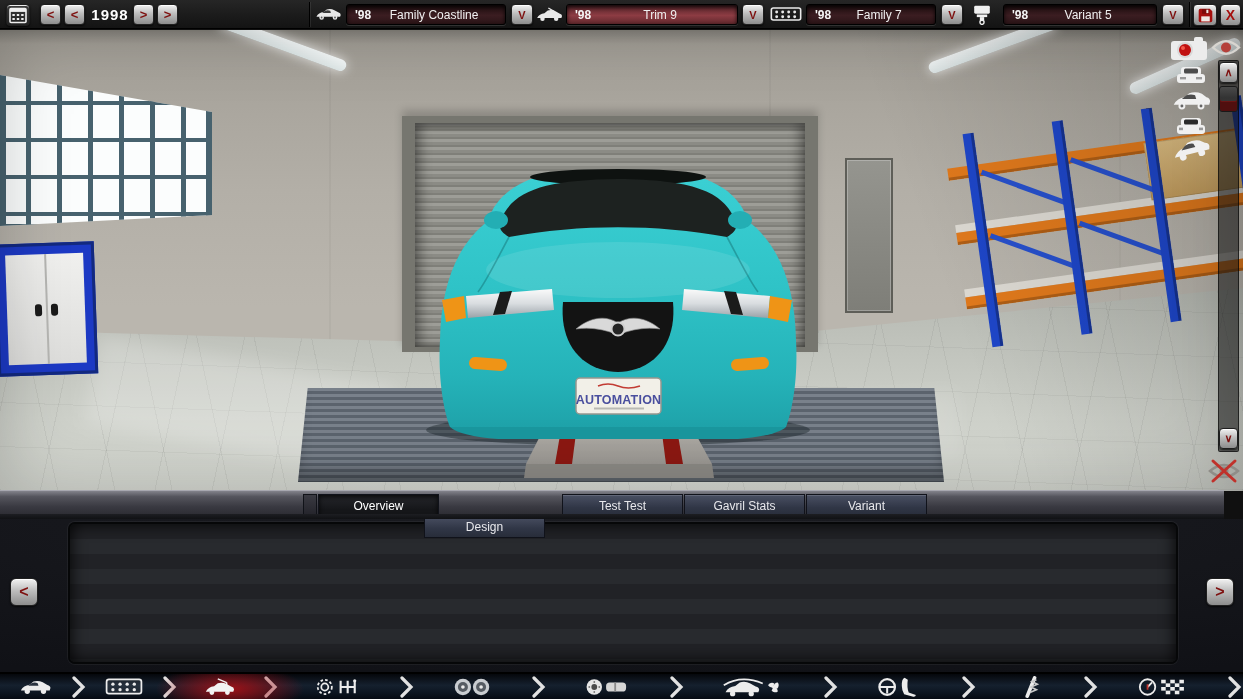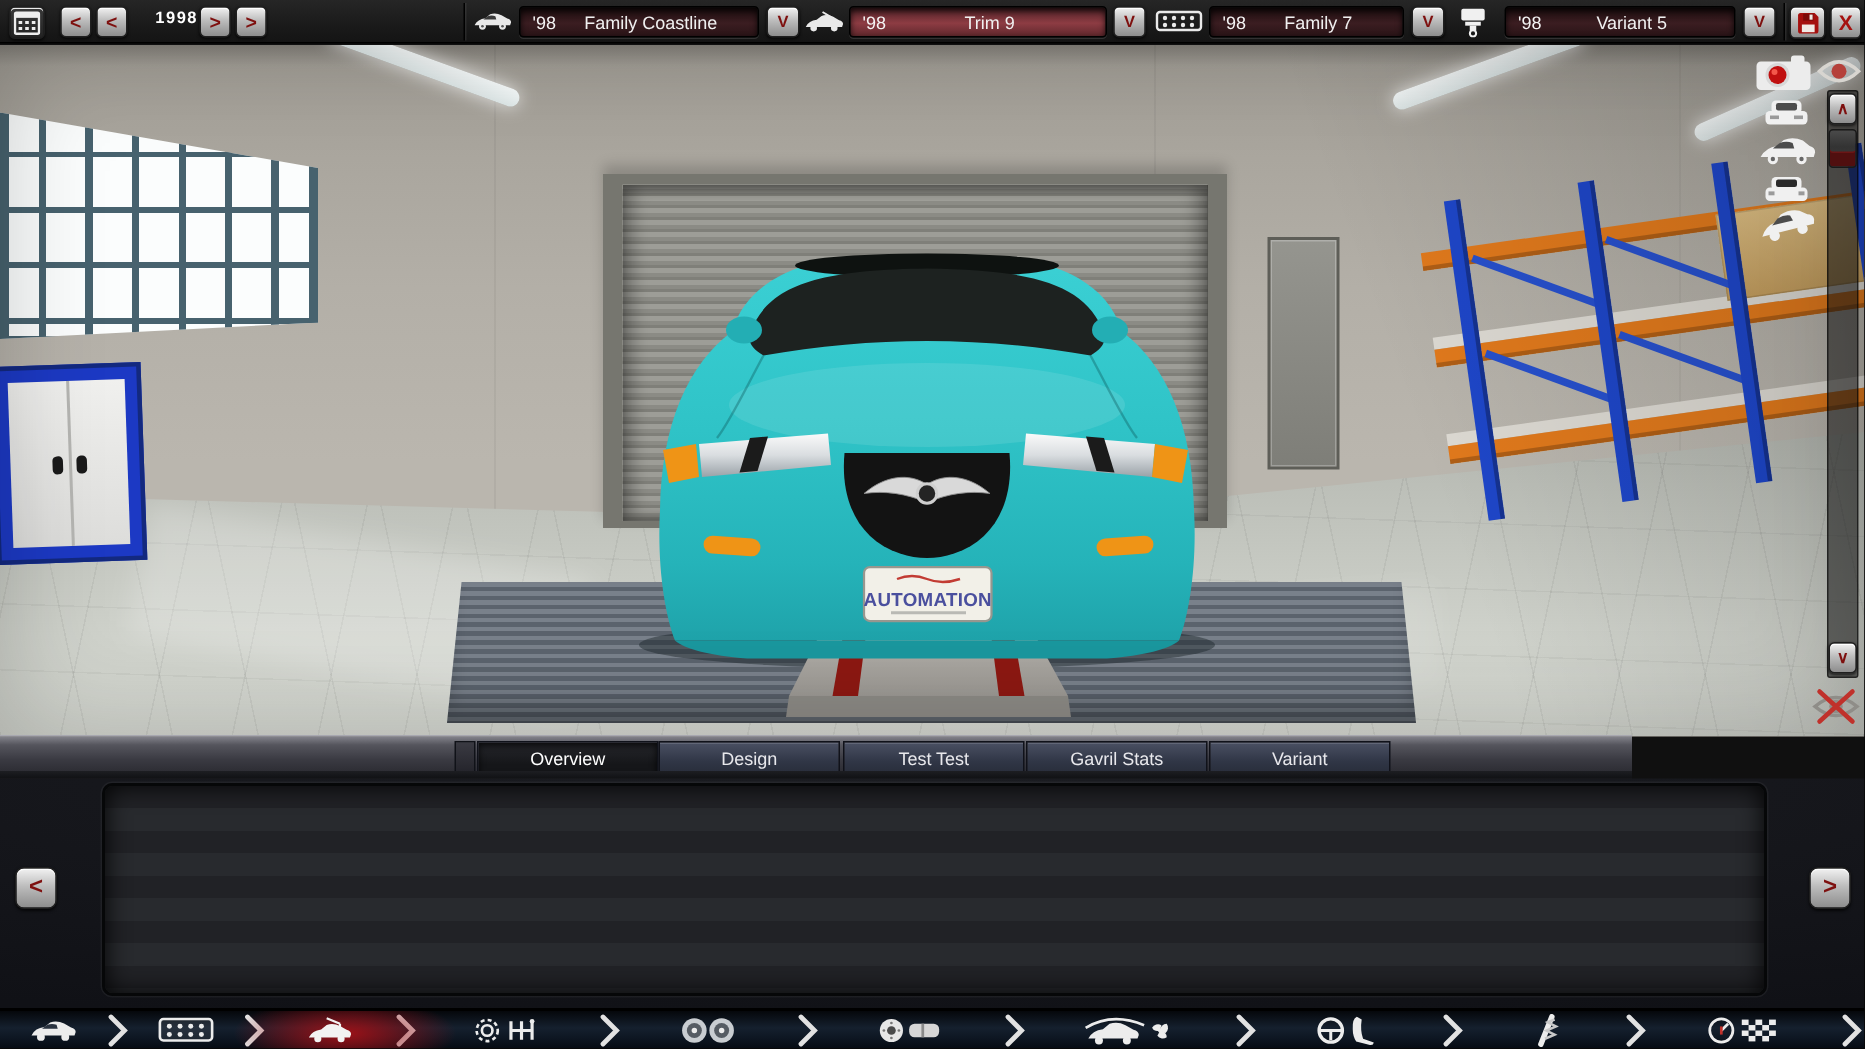--- a/index.html
+++ b/index.html
@@ -10,28 +10,28 @@
   
   .topbar { position:absolute; left:0; top:0; width:1243px; height:29px;
             background:linear-gradient(180deg,#262626,#1a1a1a 60%,#141414);
             border-bottom:1px solid #000; z-index:30; }
   .tb-item { position:absolute; top:4px; }
   .metal-btn { display:flex; align-items:center; justify-content:center;
       background:linear-gradient(180deg,#f2f2f2,#bdbdbd 45%,#8d8d8d);
       border:1px solid #1f1f1f; border-radius:4px; color:#7e100f; font-weight:bold;
       box-shadow:inset 0 1px 0 rgba(255,255,255,.9), 0 1px 2px rgba(0,0,0,.7);
       font-size:13px; cursor:pointer; }
-  .year-text { position:absolute; top:6px; left:88px; width:44px; text-align:right;
-      color:#fff; font-weight:bold; font-size:11px; letter-spacing:1px; }
+  .year-text { position:absolute; top:6px; left:88px; width:44px; text-align:center;
+      color:#fff; font-weight:bold; font-size:15px; letter-spacing:1px; }
   .dd-field { position:absolute; top:4px; height:21px; display:flex; align-items:center;
       border:1px solid #000; border-radius:3px; color:#f0f0f0; font-size:12px;
       background:linear-gradient(180deg,#1c0d0f,#3b1d21 55%,#2a1417);
       box-shadow:inset 0 2px 4px rgba(0,0,0,.85), 0 1px 0 rgba(255,255,255,.12); }
   .dd-field.hl { background:linear-gradient(180deg,#4f2227,#8d3c43 55%,#61282d); }
-  .dd-year { padding-left:8px; font-weight:normal; color:#f4f4f4; }
+  .dd-year { padding-left:8px; font-weight:bold; color:#f4f4f4; }
   .dd-name { flex:1; text-align:center; padding-right:8px; }
   .tb-sep { position:absolute; top:2px; width:1px; height:25px; background:#000;
             box-shadow:1px 0 0 rgba(255,255,255,.08); }
   .tb-icon { position:absolute; top:4px; display:flex; align-items:center; justify-content:center; }
 
   
   .viewport { position:absolute; left:0; top:30px; width:1243px; height:461px; overflow:hidden;
       background:linear-gradient(180deg,#a29e96 0%,#b3afa7 35%,#bab6ae 60%); z-index:1; }
   .wall-seams { position:absolute; inset:0;
       background:
@@ -93,21 +93,21 @@
   .view-ctrl { position:absolute; display:flex; align-items:center; justify-content:center; cursor:pointer; }
   .scroll-track { position:absolute; left:1218px; top:30px; width:21px; height:392px;
       background:rgba(18,18,18,.55); border:1px solid rgba(0,0,0,.6); border-radius:2px; }
   .scroll-btn { position:absolute; left:1219px; width:19px; height:21px; z-index:3; font-size:11px; }
   .scroll-thumb { position:absolute; left:1219px; top:56px; width:19px; height:26px;
       background:linear-gradient(180deg,#4a4a4a,#333 45%,#3d3d3d);
       border:1px solid #191919; border-radius:3px;
       box-shadow:inset 0 -9px 0 rgba(0,0,0,.25), inset 0 -10px 0 #6b1515; cursor:pointer; z-index:3; }
 
   
-  .tabstrip { position:absolute; left:0; top:490px; width:1088px; height:29px;
+  .tabstrip { position:absolute; left:0; top:490px; width:1224px; height:29px;
       background:linear-gradient(180deg,#83838b 0,#55555d 20%,#3a3a42 55%,#26262c 100%);
       border-top:1px solid #a8a8b0; z-index:20; }
   .tabstrip::after { content:""; position:absolute; left:0; bottom:0; width:100%; height:5px;
       background:linear-gradient(180deg,#1d1e22,#101114); }
   .tab { position:absolute; top:3px; height:23px; width:121px; display:flex; align-items:center;
       justify-content:center; font-size:12px; color:#e8e8ec; cursor:pointer;
       background:linear-gradient(180deg,#4a5063,#303646 60%,#282d3a);
       border:1px solid #10121a; box-shadow:inset 0 1px 0 rgba(255,255,255,.14); }
   .tab.active { background:linear-gradient(180deg,#26272c,#151619 70%);
       color:#ffffff; box-shadow:inset 0 2px 5px rgba(0,0,0,.8); }
@@ -432,21 +432,21 @@
             <circle cx="17" cy="13" r="4.5" fill="#8f8d88"></circle>
             <path d="M6 3 L28 23 M28 3 L6 23" stroke="#c0312b" stroke-width="3" stroke-linecap="round"></path>
           </svg>
       </span>
     </div>
   </div>
 
   <div class="tabstrip">
     <div class="tab-endcap"></div>
     <div class="tab active" style="left:318px;">Overview</div>
-    <div class="tab" style="left:439px;">Design</div>
+    <div class="tab" style="left:424px;margin-top:21px;">Design</div>
     <div class="tab" style="left:562px;">Test Test</div>
     <div class="tab" style="left:684px;">Gavril Stats</div>
     <div class="tab" style="left:806px;">Variant</div>
   </div>
 
   <div class="panel">
     <div class="panel-inset"></div>
     <div class="panel-nav metal-btn" style="left:10px;">&lt;</div>
     <div class="panel-nav metal-btn" style="left:1206px;">&gt;</div>
   </div>

